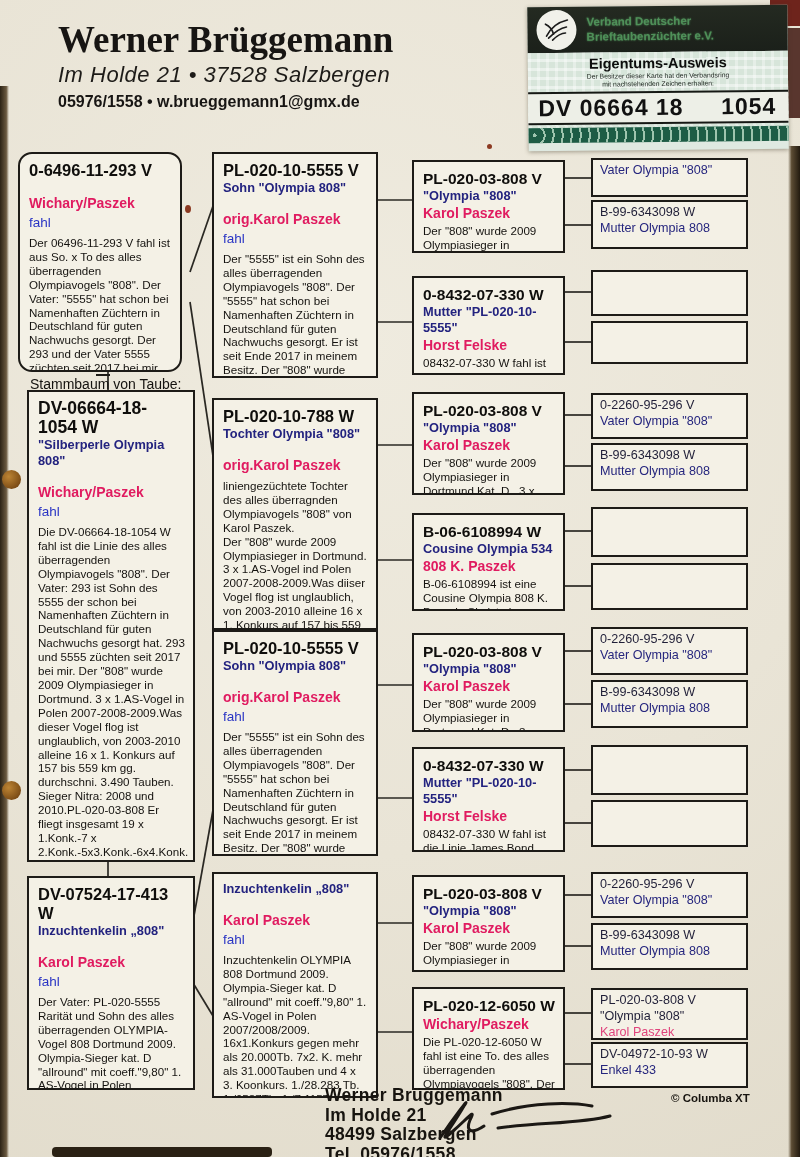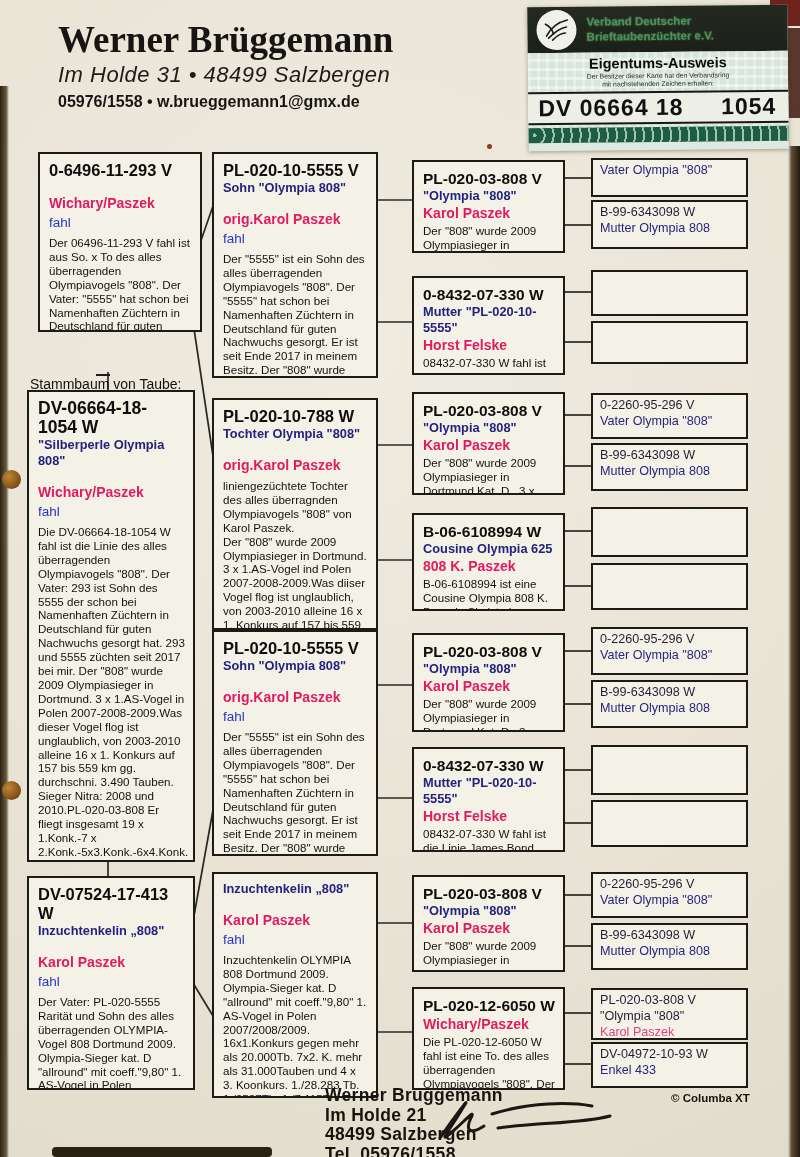--- a/index.html
+++ b/index.html
@@ -86,21 +86,21 @@
   <div class="edge-bottom"></div>
   <div class="corner-mark1"></div>
   <div class="corner-mark2"></div>
   <div class="dot dot1"></div>
   <div class="dot dot2"></div>
   <div class="speck" style="left:185px;top:205px;width:6px;height:8px;"></div>
   <div class="speck" style="left:487px;top:144px;width:5px;height:5px;"></div>
 
   <div class="hdr">
     <div class="h-name">Werner Brüggemann</div>
-    <div class="h-addr">Im Holde 31 • 48499 Salzbergen</div>
+    <div class="h-addr">Im Holde 21 • 37528 Salzbergen</div>
     <div class="h-contact">05976/1558 • w.brueggemann1@gmx.de</div>
   </div>
 
   <div class="sticker">
     <div class="st-top">
       <div class="st-logo">
         <svg width="32" height="32" viewBox="0 0 32 32" fill="none" stroke="#1c1c1c" stroke-width="1.6" stroke-linecap="round">
           <path d="M6 22 C10 14, 18 8, 27 6"></path>
           <path d="M8 24 C14 18, 20 14, 26 13"></path>
           <path d="M12 26 C16 22, 21 19, 25 19"></path>
@@ -152,21 +152,21 @@
         <path d="M565 704 L591 704"></path>
       <path d="M565 770 L591 770"></path>
         <path d="M565 823 L591 823"></path>
       <path d="M565 895 L591 895"></path>
         <path d="M565 946 L591 946"></path>
       <path d="M565 1013 L591 1013"></path>
         <path d="M565 1064 L591 1064"></path>
     </g>
   </svg>
 
-  <div class="pb" style="left:38px;top:152px;width:164px;height:180px;">
+  <div class="pb" style="left:18px;top:152px;width:164px;height:220px;border-radius:14px;">
     <div class="id">0-6496-11-293 V</div>
     <div class="breeder">Wichary/Paszek</div>
     <div class="fahl">fahl</div>
     <div class="body">Der 06496-11-293 V fahl ist aus So. x To des alles überragenden Olympiavogels "808". Der Vater: "5555" hat schon bei Namenhaften Züchtern in Deutschland für guten Nachwuchs gesorgt. Der 293 und der Vater 5555 züchten seit 2017 bei mir. Der "808" wurde 2009</div>
   </div>
 
   <div class="tree-label">
     <span class="tl-line"></span>
     <span>Stammbaum von Taube:</span>
     <span class="tl-corner"></span>
@@ -236,21 +236,21 @@
 
   <div class="pb c3" style="left:412px;top:392px;width:153px;height:103px;">
     <div class="id">PL-020-03-808 V</div>
     <div class="sub">"Olympia "808"</div>
     <div class="breeder" style="margin-top:1px;">Karol Paszek</div>
     <div class="body">Der "808" wurde 2009 Olympiasieger in Dortmund Kat. D., 3 x 1.AS-Vogel in</div>
   </div>
 
   <div class="pb c3" style="left:412px;top:513px;width:153px;height:98px;">
     <div class="id">B-06-6108994 W</div>
-    <div class="sub">Cousine Olympia 625</div>
+    <div class="sub">Cousine Olympia 534</div>
     <div class="breeder" style="margin-top:1px;">808 K. Paszek</div>
     <div class="body">B-06-6108994 ist eine Cousine Olympia 808 K. Paszek. Sie ist eine Tochter</div>
   </div>
 
   <div class="pb c3" style="left:412px;top:633px;width:153px;height:99px;">
     <div class="id">PL-020-03-808 V</div>
     <div class="sub">"Olympia "808"</div>
     <div class="breeder" style="margin-top:1px;">Karol Paszek</div>
     <div class="body">Der "808" wurde 2009 Olympiasieger in Dortmund Kat. D., 3 x 1.AS-Vogel in</div>
   </div>

